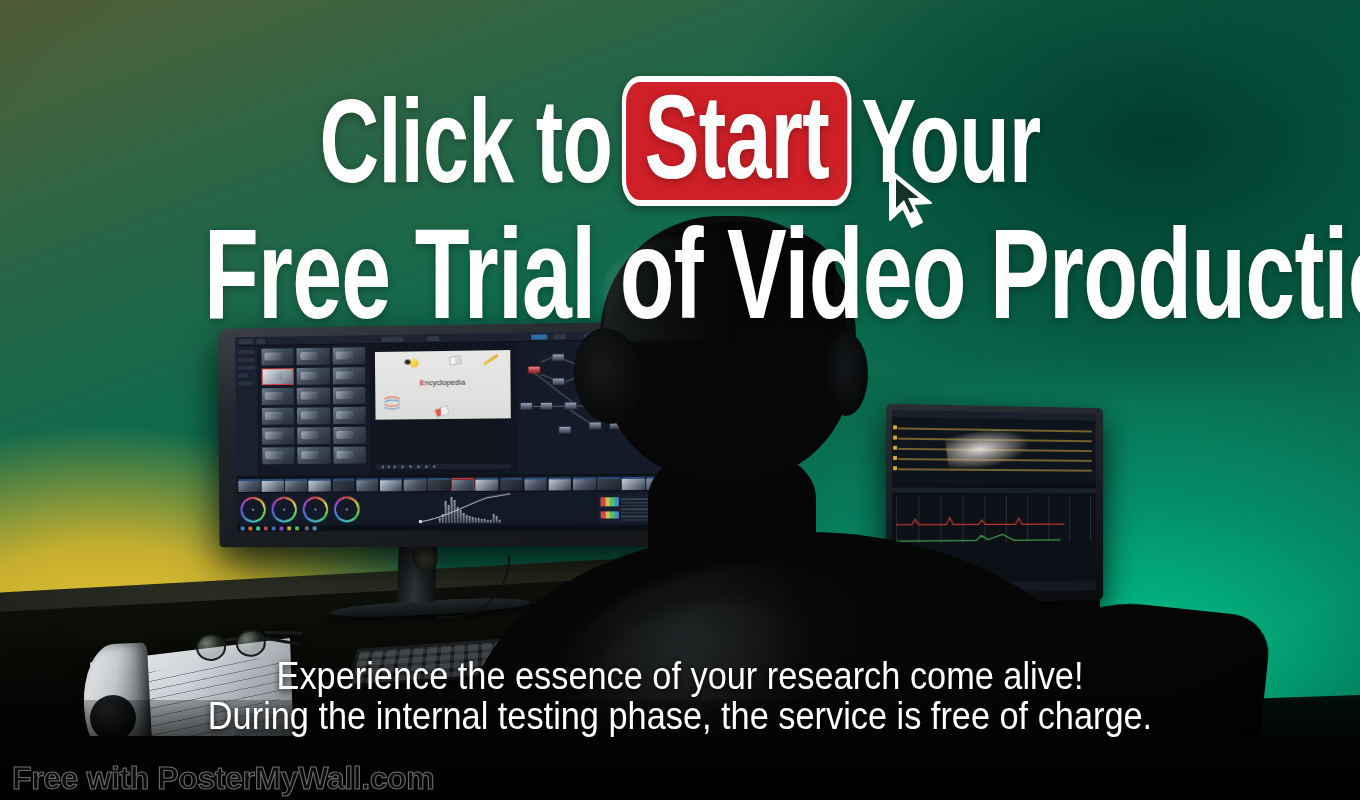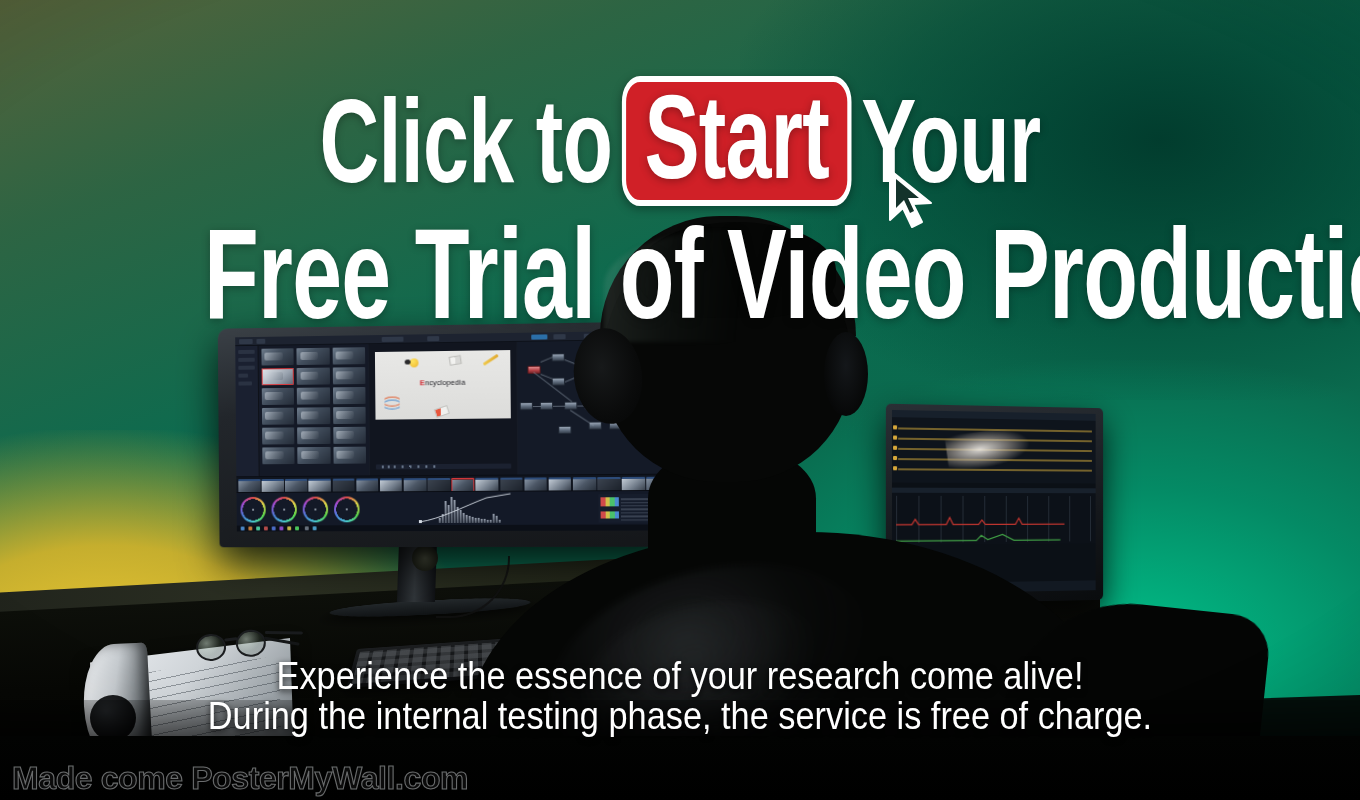--- a/index.html
+++ b/index.html
@@ -702,15 +702,15 @@
   <svg class="cursor" viewBox="0 0 56 62">
     <path d="M6,2 L6,52 L19,40 L28,59 L38,54 L29,36 L47,35 Z" fill="#ffffff" stroke="#ffffff" stroke-width="2" stroke-linejoin="round"></path>
     <path d="M12,11 L12,40 L20,32 L26,45 L30,43 L24,30 L35,30 Z" fill="#14332b"></path>
   </svg>
 
   <div class="subtitle">
     <div>Experience the essence of your research come alive!</div>
     <div>During the internal testing phase, the service is free of charge.</div>
   </div>
 
-  <div class="watermark">Made come PosterMyWall.com</div>
+  <div class="watermark">Free with PosterMyWall.com</div>
 
 </div>
 
 </body></html>

